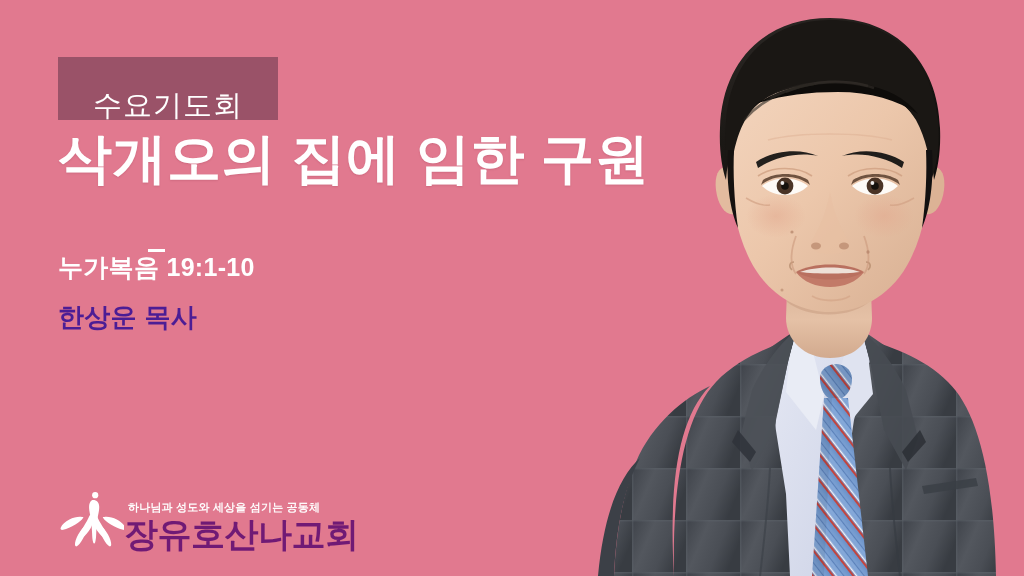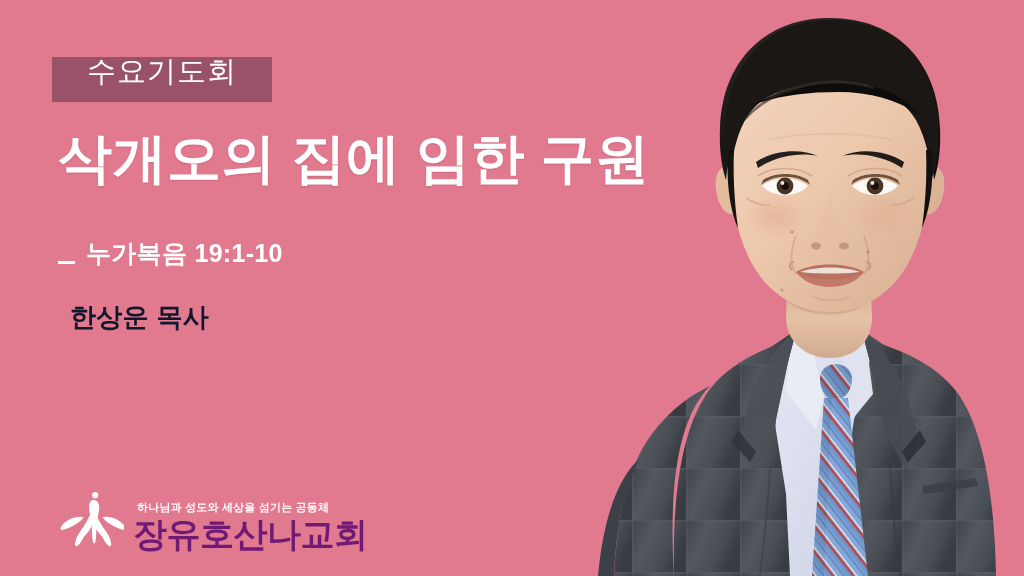--- a/index.html
+++ b/index.html
@@ -12,24 +12,24 @@
   #stage {
     position:relative;
     width:1024px; height:576px;
     background:#e1798f;
     overflow:hidden;
   }
 
   
   #category-badge {
     position:absolute;
-    left:52px; top:57px;
-    width:220px; height:45px;
+    left:58px; top:57px;
+    width:220px; height:63px;
     background:#9a5268;
-    display:flex; align-items:flex-start; justify-content:center;
+    display:flex; align-items:flex-end; justify-content:center;
   }
   #category-badge .badge-text {
     color:#ffffff;
     font-size:29px;
     font-weight:400;
     letter-spacing:1px;
     line-height:1;
     white-space:nowrap;
   }
 
@@ -50,47 +50,47 @@
   
   #scripture-ref {
     position:absolute;
     left:58px; top:240px;
     color:#ffffff;
     font-size:25px;
     font-weight:700;
     letter-spacing:0.3px;
     line-height:1.1;
     white-space:nowrap;
-    display:flex; align-items:center; gap:11px;
+    display:flex; align-items:center; gap:11px;flex-direction:column;
   }
   #scripture-ref .dash-prefix {
     display:inline-block;
     width:17px; height:3px;
     background:#ffffff;
     position:relative; top:9px;
     flex:0 0 auto;
   }
 
   
   #speaker-name {
     position:absolute;
-    left:70px; top:303px;
-    color:#0f172a;
+    left:58px; top:303px;
+    color:#4c1d95;
     font-size:26px;
     font-weight:700;
     letter-spacing:0.3px;
     line-height:1.1;
     white-space:nowrap;
   }
 
   
   #church-logo {
     position:absolute;
     left:60px; bottom:25px;
-    display:flex; align-items:flex-end; gap:9px;justify-content:space-between;
+    display:flex; align-items:flex-end; justify-content:space-between;
   }
   #logo-emblem { width:64px; height:64px; flex:0 0 auto; display:block; }
   #logo-wordmark { display:flex; flex-direction:column; align-items:flex-start; }
   #logo-tagline {
     color:#ffffff;
     font-size:11px;
     font-weight:700;
     letter-spacing:0.2px;
     line-height:1;
     margin-bottom:4px;

